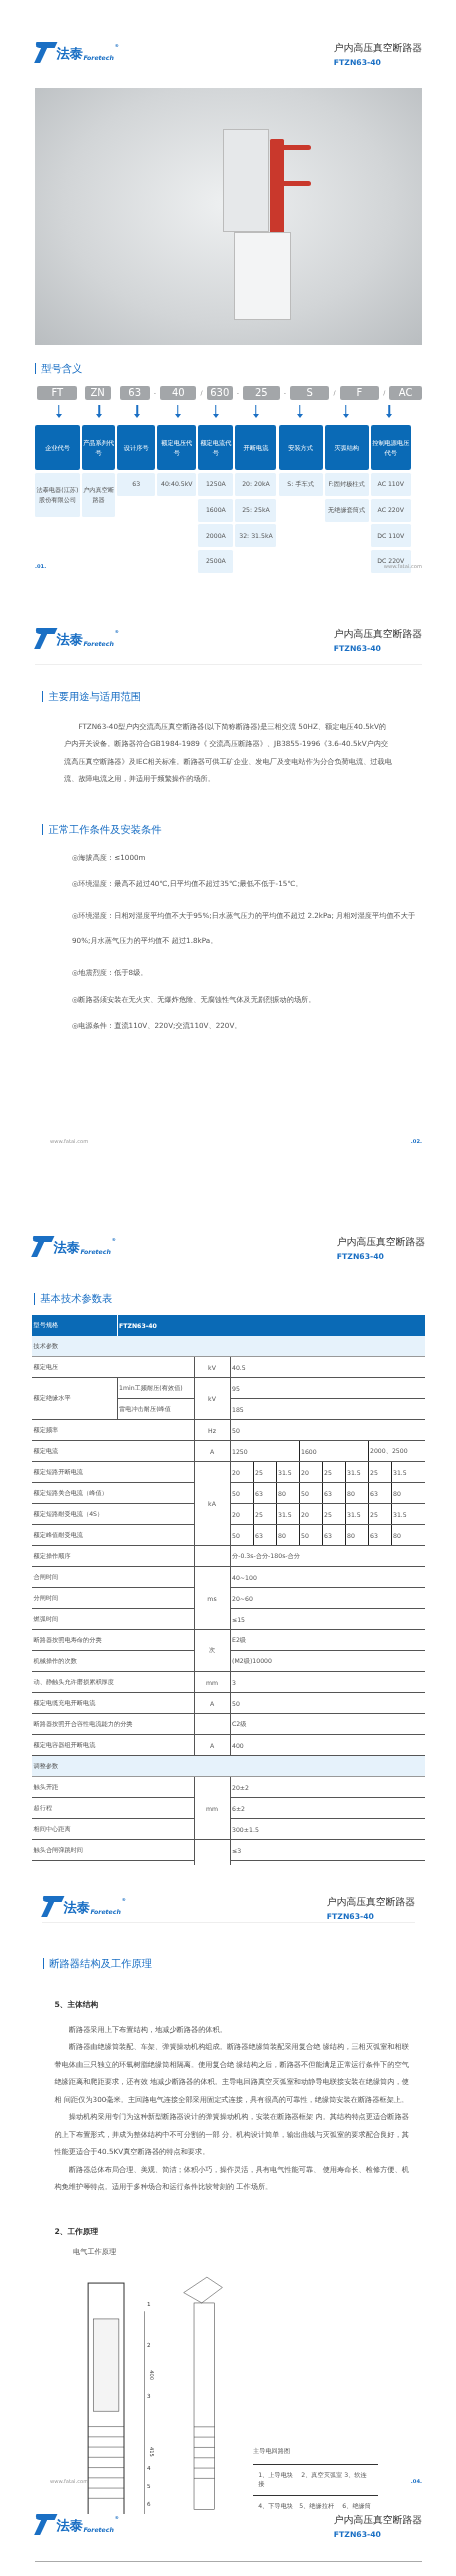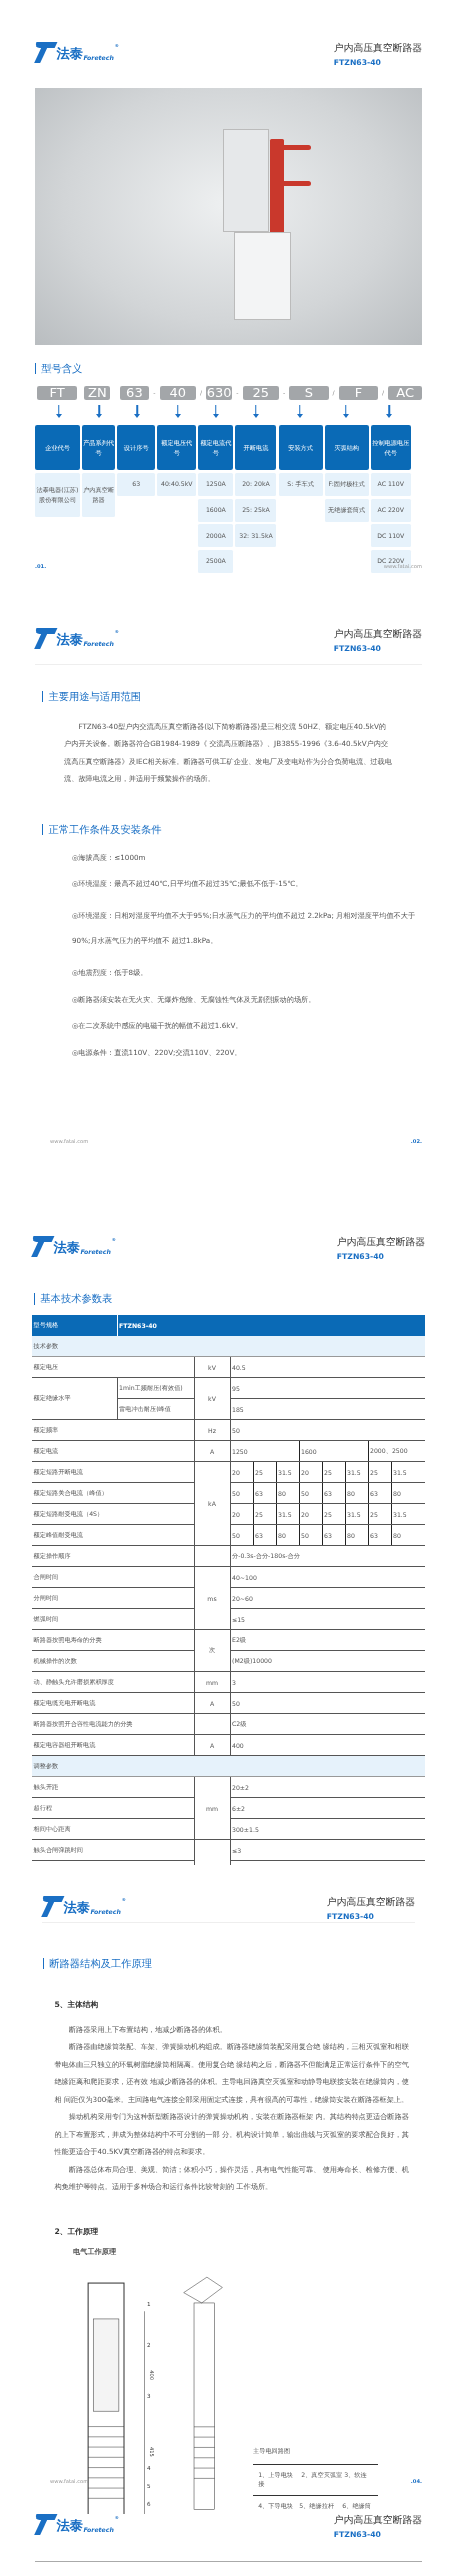--- a/index.html
+++ b/index.html
@@ -18,21 +18,21 @@
 .ttl .t2{font-size:7.7px;color:#1a6fc4;font-weight:bold;margin-top:3.1px}
 .rule{border-top:0.5px solid #bbb;margin:0 0 0 0}
 .sec{font-size:10.3px;color:#1a6fc4;border-left:1px solid #1a6fc4;padding-left:5.2px;line-height:11.3px;margin:20.6px 0 12.4px}
 .photo{height:257px;background:radial-gradient(ellipse at 50% 45%,#eef0f1 0%,#d2d5d7 60%,#b9bdc0 100%);position:relative;overflow:hidden}
 .breaker{position:absolute;left:178px;top:41px;width:93px;height:191px}
 .panel{position:absolute;left:10.3px;top:0;width:46px;height:103px;background:#e6e8ea;border:0.5px solid #bbb}
 .poles{position:absolute;left:57px;top:10.3px;width:14.4px;height:98px;background:#c9382c;border-radius:1.5px}
 .arm{position:absolute;left:67px;width:31px;height:5.2px;background:#c9382c;border-radius:2.6px}
 .base{position:absolute;left:20.6px;top:103px;width:57px;height:88px;background:#f3f4f5;border:0.5px solid #bbb}
 .codes{display:flex;gap:4.1px;align-items:center;margin-top:2.1px}
-.code{background:#a3a6a9;color:#fff;border-radius:2.1px;height:13.4px;line-height:13.4px;text-align:center;font-size:13px}
+.code{background:#a3a6a9;color:#fff;border-radius:2.1px;height:13.4px;line-height:13.4px;text-align:center;font-size:10px}
 .sep{color:#888;font-size:6.2px}
 .arrows{display:flex;height:19.6px;margin-top:3.1px}
 .arrow{position:relative}
 .arrow:before{content:"";position:absolute;left:50%;top:2.1px;width:1.5px;height:11.3px;background:#1a6fc4;transform:translateX(-50%)}
 .arrow:after{content:"";position:absolute;left:50%;top:11.3px;transform:translateX(-50%);border-left:3.1px solid transparent;border-right:3.1px solid transparent;border-top:4.6px solid #1a6fc4}
 .mgrid{display:grid;gap:2.1px 2.1px}
 .mh{background:#0a6ab6;color:#fff;font-size:6.2px;text-align:center;display:flex;align-items:center;justify-content:center;height:45px;border-radius:2.1px;padding:1px;line-height:1.6}
 .mcol{display:flex;flex-direction:column;gap:2.6px}
 .mv{background:#e6f2fb;color:#555;font-size:6.2px;text-align:center;height:23px;display:flex;align-items:center;justify-content:center;border-radius:1.5px;padding:1px;line-height:1.6}
 .foot{display:flex;justify-content:space-between;font-size:5.2px;color:#999;padding:0}
@@ -175,21 +175,20 @@
   <div class="rule" style="border-color:#eee"></div>
   <div class="sec" style="margin:26px 0 15.5px 7.2px">主要用途与适用范围</div>
   <p class="body-text">FTZN63-40型户内交流高压真空断路器(以下简称断路器)是三相交流 50HZ、额定电压40.5kV的户内开关设备。断路器符合GB1984-1989《 交流高压断路器》、JB3855-1996《3.6-40.5kV户内交流高压真空断路器》及IEC相关标准。断路器可供工矿企业、发电厂及变电站作为分合负荷电流、过载电流、故障电流之用，并适用于频繁操作的场所。</p>
   <div class="sec" style="margin:36px 0 15.5px 7.2px">正常工作条件及安装条件</div>
   <div>
     <div class="cond">◎海拔高度：≤1000m</div>
     <div class="cond">◎环境温度：最高不超过40℃,日平均值不超过35℃;最低不低于-15℃。</div>
     <div class="cond" style="line-height:25px">◎环境湿度：日相对湿度平均值不大于95%;日水蒸气压力的平均值不超过 2.2kPa; 月相对湿度平均值不大于90%;月水蒸气压力的平均值不 超过1.8kPa。</div>
     <div class="cond">◎地震烈度：低于8级。</div>
     <div class="cond">◎断路器须安装在无火灾、无爆炸危险、无腐蚀性气体及无剧烈振动的场所。</div>
-    <div class="cond">◎在二次系统中感应的电磁干扰的幅值不超过1.6kV。</div>
     <div class="cond">◎电源条件：直流110V、220V;交流110V、220V。</div>
   </div>
   <div class="foot" style="position:absolute;left:50px;right:35px;bottom:82px">
     <span>www.fatai.com</span>
     <span class="pn">.02.</span>
   </div>
 </section>
 
 <section class="page" style="height:639px;padding:0 32px">
   <div class="hdr" style="padding-top:10.3px;height:57px">
@@ -447,21 +446,21 @@
   <div class="rule" style="border-color:#eee"></div>
   <div class="sec" style="margin:35px 0 31px 1px">断路器结构及工作原理</div>
   <div class="sub-h" style="margin:0 0 10.3px 12.4px">5、主体结构</div>
   <div style="padding:0 0 0 12.4px">
     <p class="body-text" style="padding:0;line-height:17.5px">断路器采用上下布置结构，地减少断路器的体积。</p>
     <p class="body-text" style="padding:0;line-height:17.5px">断路器由绝缘筒装配、车架、弹簧操动机构组成。断路器绝缘筒装配采用复合绝 缘结构，三相灭弧室和相联带电体由三只独立的环氧树脂绝缘筒相隔离。使用复合绝 缘结构之后，断路器不但能满足正常运行条件下的空气绝缘距离和爬距要求，还有效 地减少断路器的体积。主导电回路真空灭弧室和动静导电联接安装在绝缘筒内，使相 间距仅为300毫米。主回路电气连接全部采用固定式连接，具有很高的可靠性，绝缘筒安装在断路器框架上。</p>
     <p class="body-text" style="padding:0;line-height:17.5px">操动机构采用专门为这种新型断路器设计的弹簧操动机构，安装在断路器框架 内。其结构特点更适合断路器的上下布置形式，并成为整体结构中不可分割的一部 分。机构设计简单，输出曲线与灭弧室的要求配合良好，其性能更适合于40.5KV真空断路器的特点和要求。</p>
     <p class="body-text" style="padding:0;line-height:17.5px">断路器总体布局合理、美观、简洁；体积小巧，操作灵活，具有电气性能可靠、 使用寿命长、检修方便、机构免维护等特点。适用于多种场合和运行条件比较苛刻的 工作场所。</p>
   </div>
   <div class="sub-h" style="margin:31px 0 10.3px 12.4px">2、工作原理</div>
-  <div class="minor-h" style="font-weight:bold;margin-left:31px">电气工作原理</div>
+  <div class="minor-h" style="font-weight:normal;margin-left:31px">电气工作原理</div>
   <div style="display:flex;gap:15.5px;margin:15.5px 0 0 41px;height:268px">
     <svg width="82" height="263" viewBox="0 0 160 510">
       <rect x="10" y="20" width="70" height="480" fill="none" stroke="#333" stroke-width="2"></rect>
       <rect x="20" y="90" width="50" height="180" fill="#f4f4f4" stroke="#333"></rect>
       <g stroke="#333">
         <line x1="10" y1="300" x2="80" y2="300"></line>
           <line x1="10" y1="320" x2="80" y2="320"></line>
           <line x1="10" y1="340" x2="80" y2="340"></line>
           <line x1="10" y1="360" x2="80" y2="360"></line>
           <line x1="10" y1="380" x2="80" y2="380"></line>

